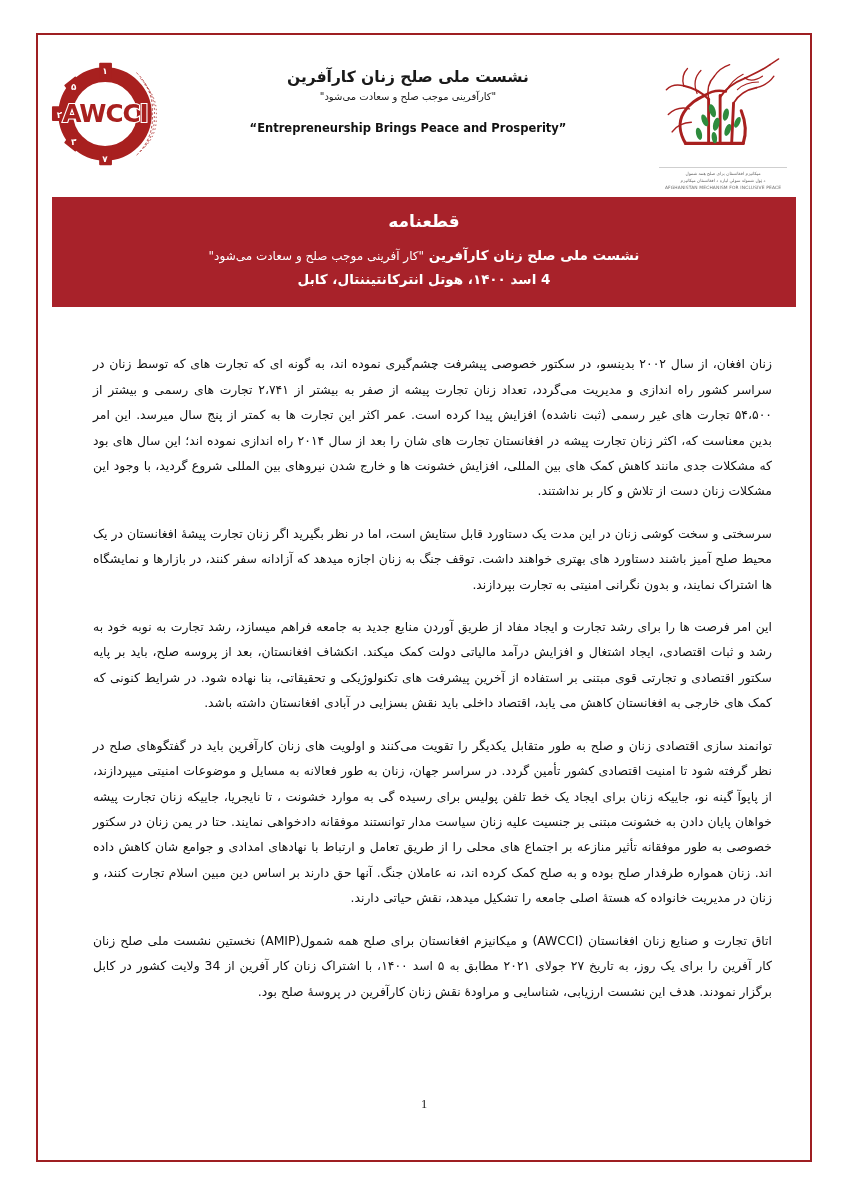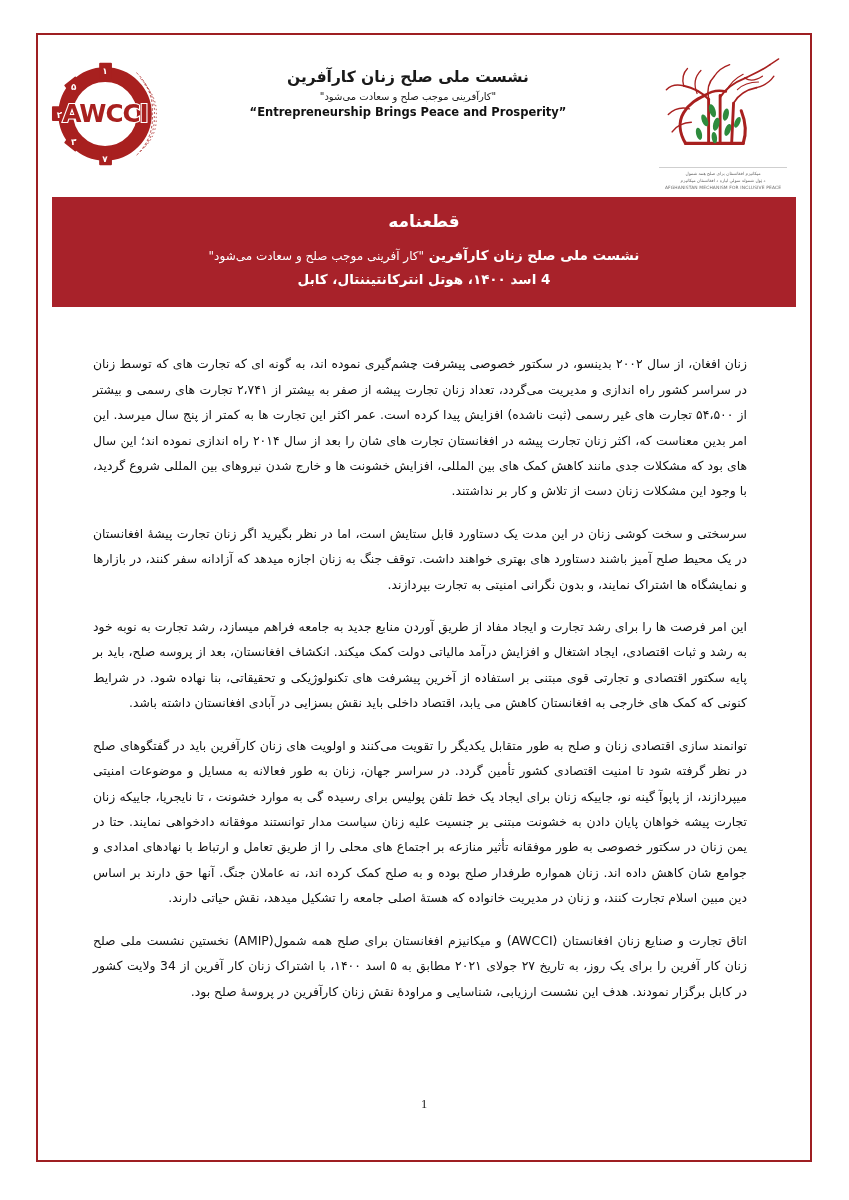--- a/index.html
+++ b/index.html
@@ -78,21 +78,21 @@
     margin-top: 3px;
   }
   .title-en {
     margin-top: 16px;
     font-size: 15.5px;
     font-weight: bold;
     color: #111111;
     letter-spacing: 0.1px;
   }
   .title-en-sub {
-    margin-top: 3px;
+    margin-top: 19px;
     font-size: 11.5px;
     font-weight: bold;
     color: #111111;
   }
 
   .amip-caption {
     margin-top: 4px;
     font-size: 4.4px;
     line-height: 1.55;
     color: #6b6b6b;
@@ -129,21 +129,21 @@
     font-weight: bold;
     line-height: 1.75;
   }
   .banner-line .quote {
     font-weight: normal;
     font-size: 12px;
   }
 
   
   .body-area {
-    padding: 44px 63px 0 55px;
+    padding: 44px 38px 0 55px;
     direction: rtl;
     text-align: justify;
     box-sizing: border-box;
   }
   .para {
     font-family: "DejaVu Sans", "Liberation Sans", sans-serif;
     font-size: 12.4px;
     line-height: 2.05;
     color: #111111;
     margin: 0 0 17px 0;

